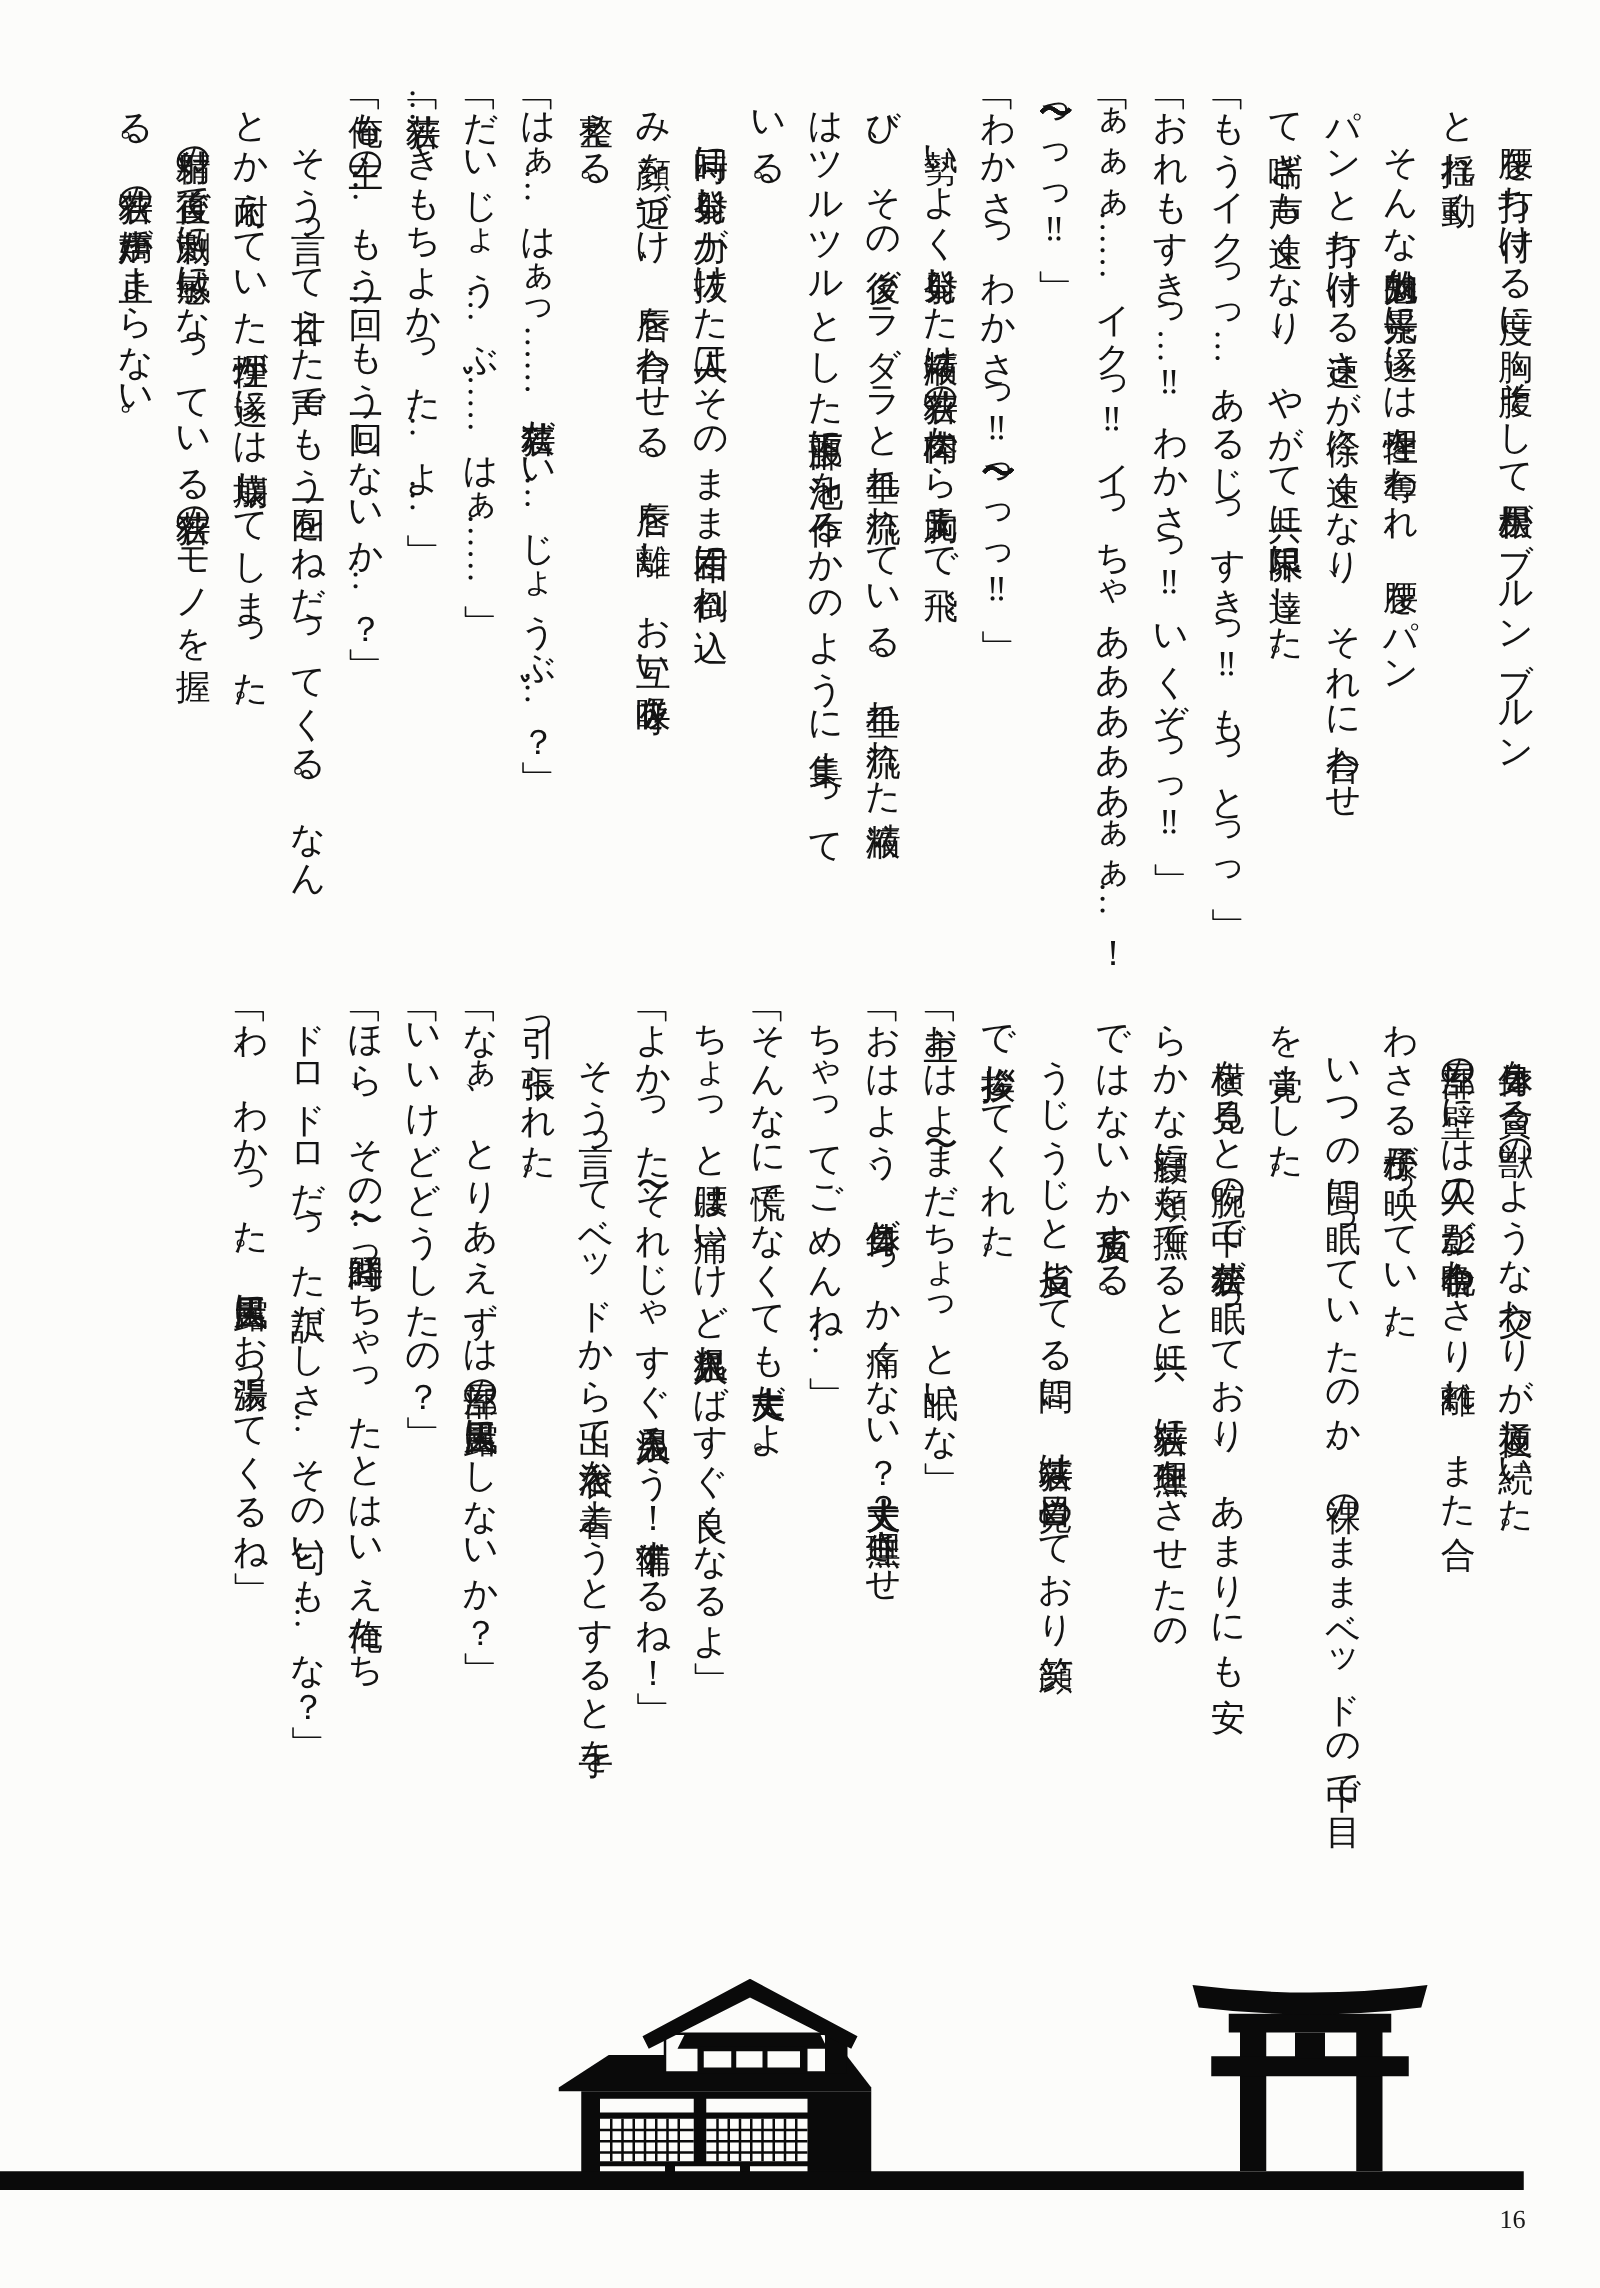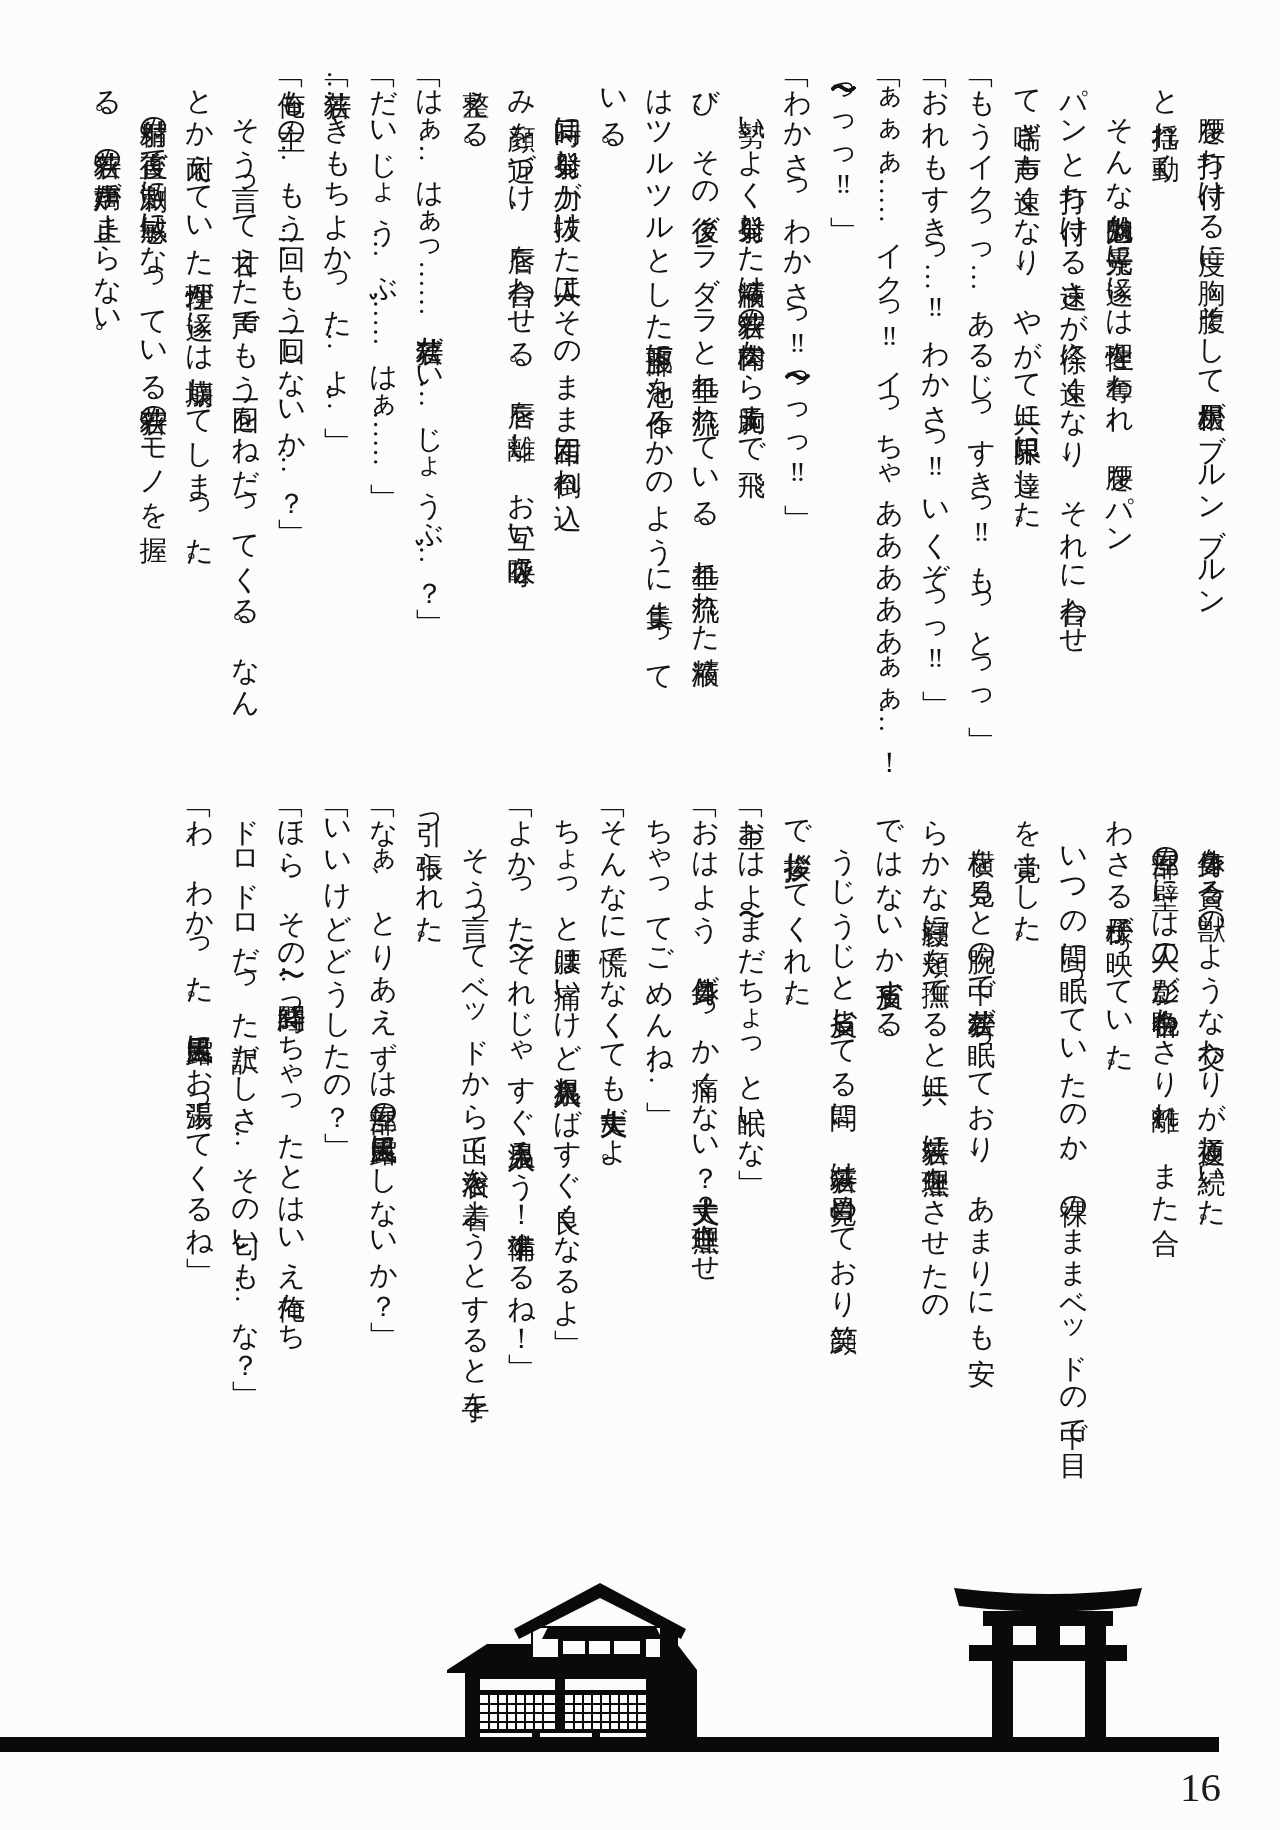--- a/index.html
+++ b/index.html
@@ -27,21 +27,22 @@
     left:0;top:1737px;
     width:1219px;height:15px;
     background:#0a0a0a;
   }
   .house-svg{position:absolute;left:388px;top:1583px;}
   .torii-svg{position:absolute;left:950px;top:1585px;}
   .page-number{
     position:absolute;
     left:1180px;top:1763px;
     width:60px;
-    font-size:41px;
+    text-align:center;
+    font-size:21px;
     color:#1a1a1a;
   }
 </style>
 </head>
 <body>
 
 <div class="vtext block-upper">
     <p>　腰を打ち付ける度に胸、腹そして男根がブルンブルン</p>
     <p>と揺れ動く。</p>
     <p>　そんな魅力的な光景に遂には理性を奪われ、腰をパン</p>

